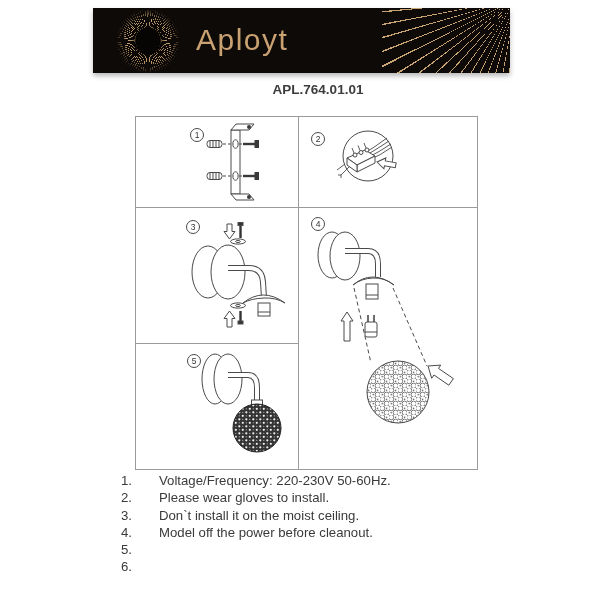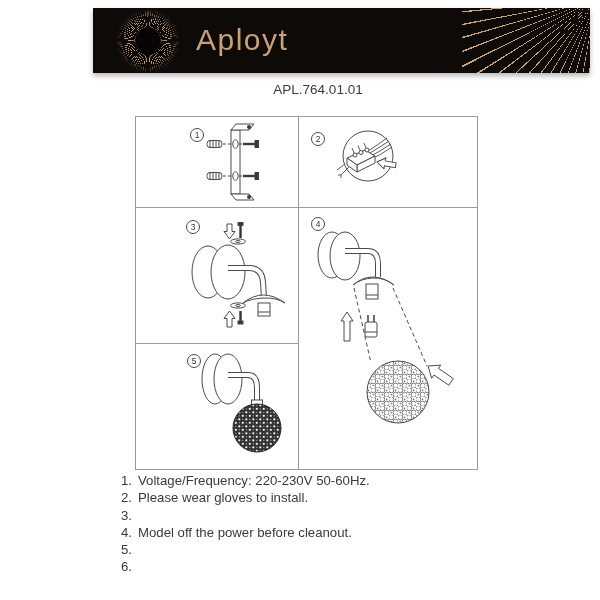--- a/index.html
+++ b/index.html
@@ -2,21 +2,21 @@
 <html><head>
 <meta charset="utf-8">
 <style>
   html,body{margin:0;padding:0;}
   body{
     width:600px;height:600px;background:#ffffff;position:relative;overflow:hidden;
     font-family:"Liberation Sans", sans-serif;color:#3a3a3a;
   }
   
   .banner{
-    position:absolute;left:93px;top:8px;width:497px;height:65px;
+    position:absolute;left:93px;top:8px;width:417px;height:65px;
     background:#0e0a07;overflow:hidden;box-shadow:0 3px 5px rgba(0,0,0,.28);
   }
   .sunburst{position:absolute;left:21px;top:-1px;width:68px;height:68px;}
   .sunburst .rays{
     position:absolute;inset:0;border-radius:50%;
     background:repeating-conic-gradient(from 0deg, rgba(206,168,118,.95) 0deg 1.1deg, rgba(206,168,118,0) 1.1deg 4.6deg);
     -webkit-mask:radial-gradient(circle at 50% 50%, transparent 0 12px, #000 14px 21px, rgba(0,0,0,.45) 27px, transparent 32px);
     mask:radial-gradient(circle at 50% 50%, transparent 0 12px, #000 14px 21px, rgba(0,0,0,.45) 27px, transparent 32px);
   }
   .sunburst .core{
@@ -27,21 +27,21 @@
     position:absolute;left:103px;top:14px;font-size:30px;font-weight:300;
     color:#c9a172;letter-spacing:1.5px;line-height:36px;
   }
   .corner-rays{
     position:absolute;right:0;top:0;width:128px;height:65px;
     background:repeating-conic-gradient(from 190deg at 105% -14%, rgba(211,172,120,.95) 0deg 0.6deg, rgba(211,172,120,0) 0.6deg 5.3deg);
   }
   
   .header-block{position:absolute;left:0;top:81px;width:600px;text-align:center;}
   .assembly-title{font-size:14px;font-weight:500;color:#3c3c3c;line-height:15px;}
-  .model-code{font-size:13.5px;font-weight:400;color:#3c3c3c;line-height:15px;margin-top:1px;padding-left:36px;}
+  .model-code{font-size:13.5px;font-weight:700;color:#3c3c3c;line-height:15px;margin-top:1px;padding-left:36px;}
   
   .diagram-box{
     position:absolute;left:135px;top:116px;width:343px;height:354px;
     border:1px solid #9b9b9b;box-sizing:border-box;background:#fff;
   }
   .divider{position:absolute;background:#9b9b9b;}
   .div-v{left:162px;top:0;width:1px;height:352px;}
   .div-h1{left:0;top:90px;width:341px;height:1px;}
   .div-h2{left:0;top:226px;width:162px;height:1px;}
   .panel{position:absolute;}
@@ -52,21 +52,21 @@
   .p4{left:163px;top:91px;width:178px;height:261px;}
   .p5{left:0;top:227px;width:162px;height:125px;}
   .step-badge{
     position:absolute;width:12px;height:12px;border:1px solid #4a4a4a;border-radius:50%;
     background:#fff;color:#333;font-size:8.5px;line-height:12px;text-align:center;z-index:2;
   }
   
   .instruction-list{position:absolute;left:117px;top:474px;width:400px;}
   .instr-row{display:flex;font-size:13.2px;line-height:13px;margin-bottom:4.3px;color:#3a3a3a;}
   .instr-num{width:15px;text-align:right;flex:0 0 auto;}
-  .instr-text{margin-left:6px;white-space:nowrap;}
+  .instr-text{margin-left:27px;white-space:nowrap;}
 </style>
 </head>
 <body>
 
 <div class="banner">
   <div class="sunburst">
     <div class="rays"></div>
     <div class="core"></div>
   </div>
   <div class="brand">Aployt</div>
@@ -217,20 +217,21 @@
   <div class="instr-row">
     <span class="instr-num">1.</span>
     <span class="instr-text">Voltage/Frequency: 220-230V 50-60Hz.</span>
   </div>
   <div class="instr-row">
     <span class="instr-num">2.</span>
     <span class="instr-text">Please wear gloves to install.</span>
   </div>
   <div class="instr-row">
     <span class="instr-num">3.</span>
+    <span class="instr-text">Don`t install it on the moist ceiling.</span>
   </div>
   <div class="instr-row">
     <span class="instr-num">4.</span>
     <span class="instr-text">Model off the power before cleanout.</span>
   </div>
   <div class="instr-row">
     <span class="instr-num">5.</span>
   </div>
   <div class="instr-row">
     <span class="instr-num">6.</span>

